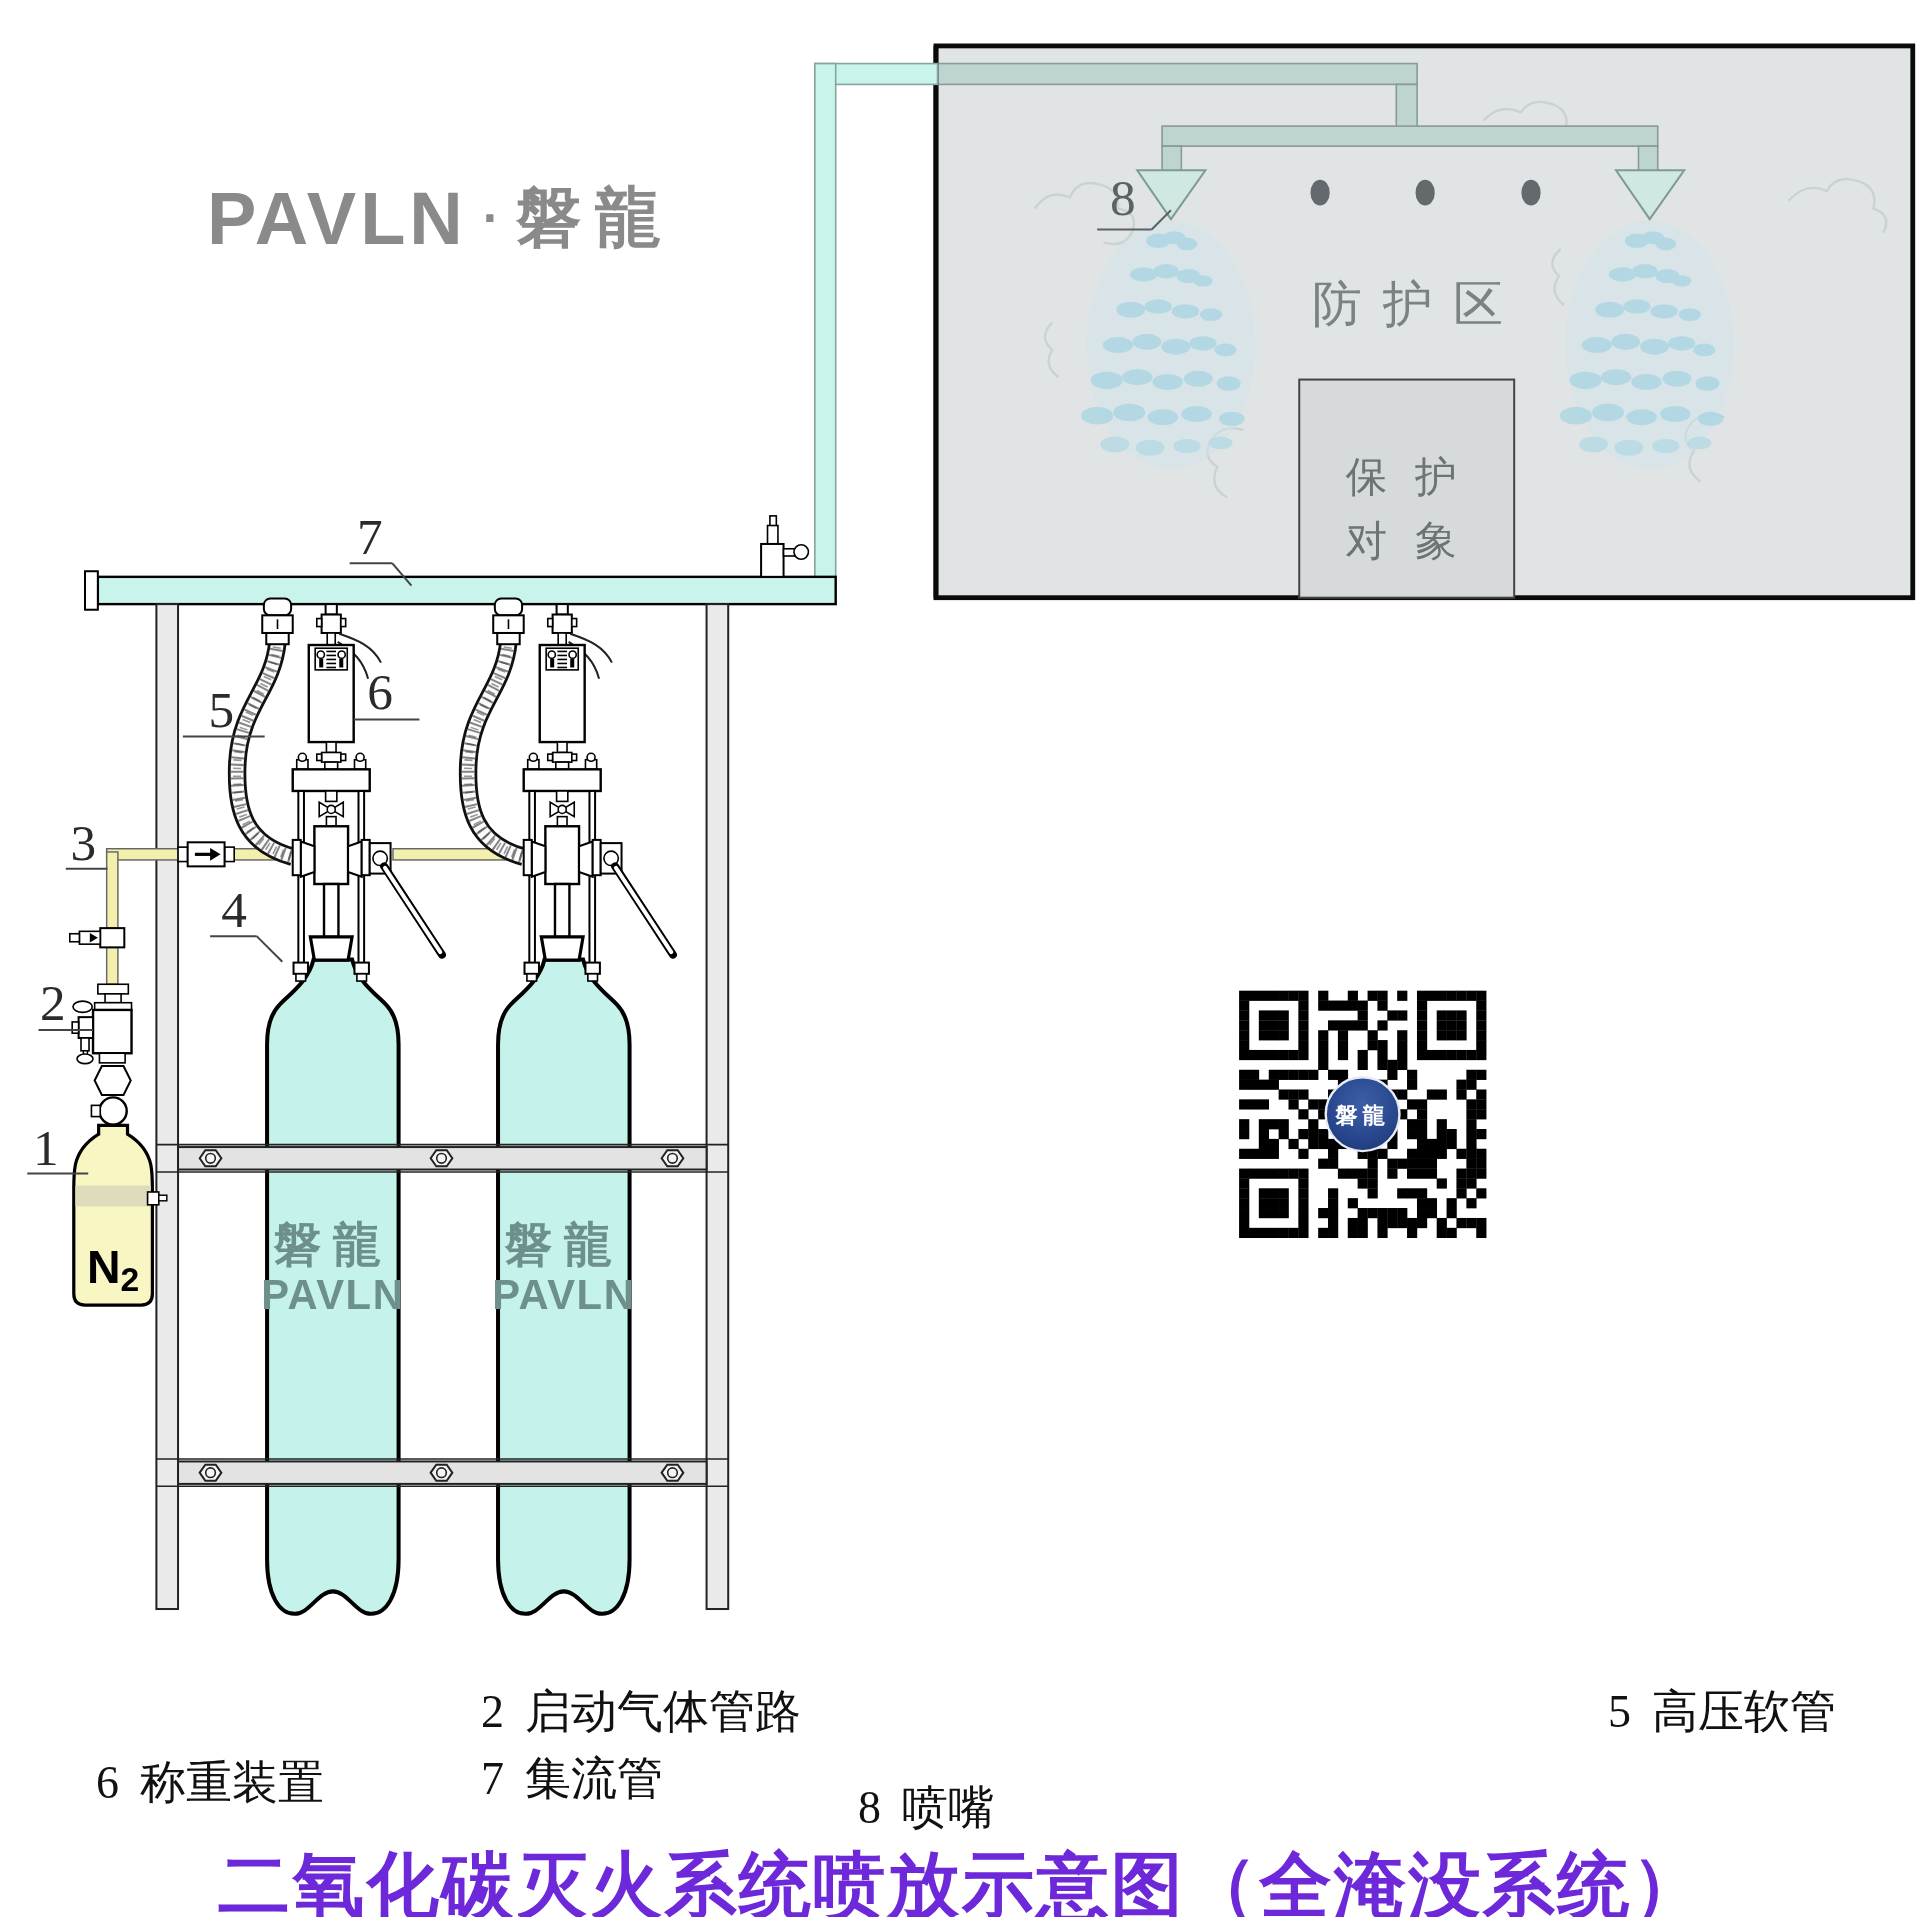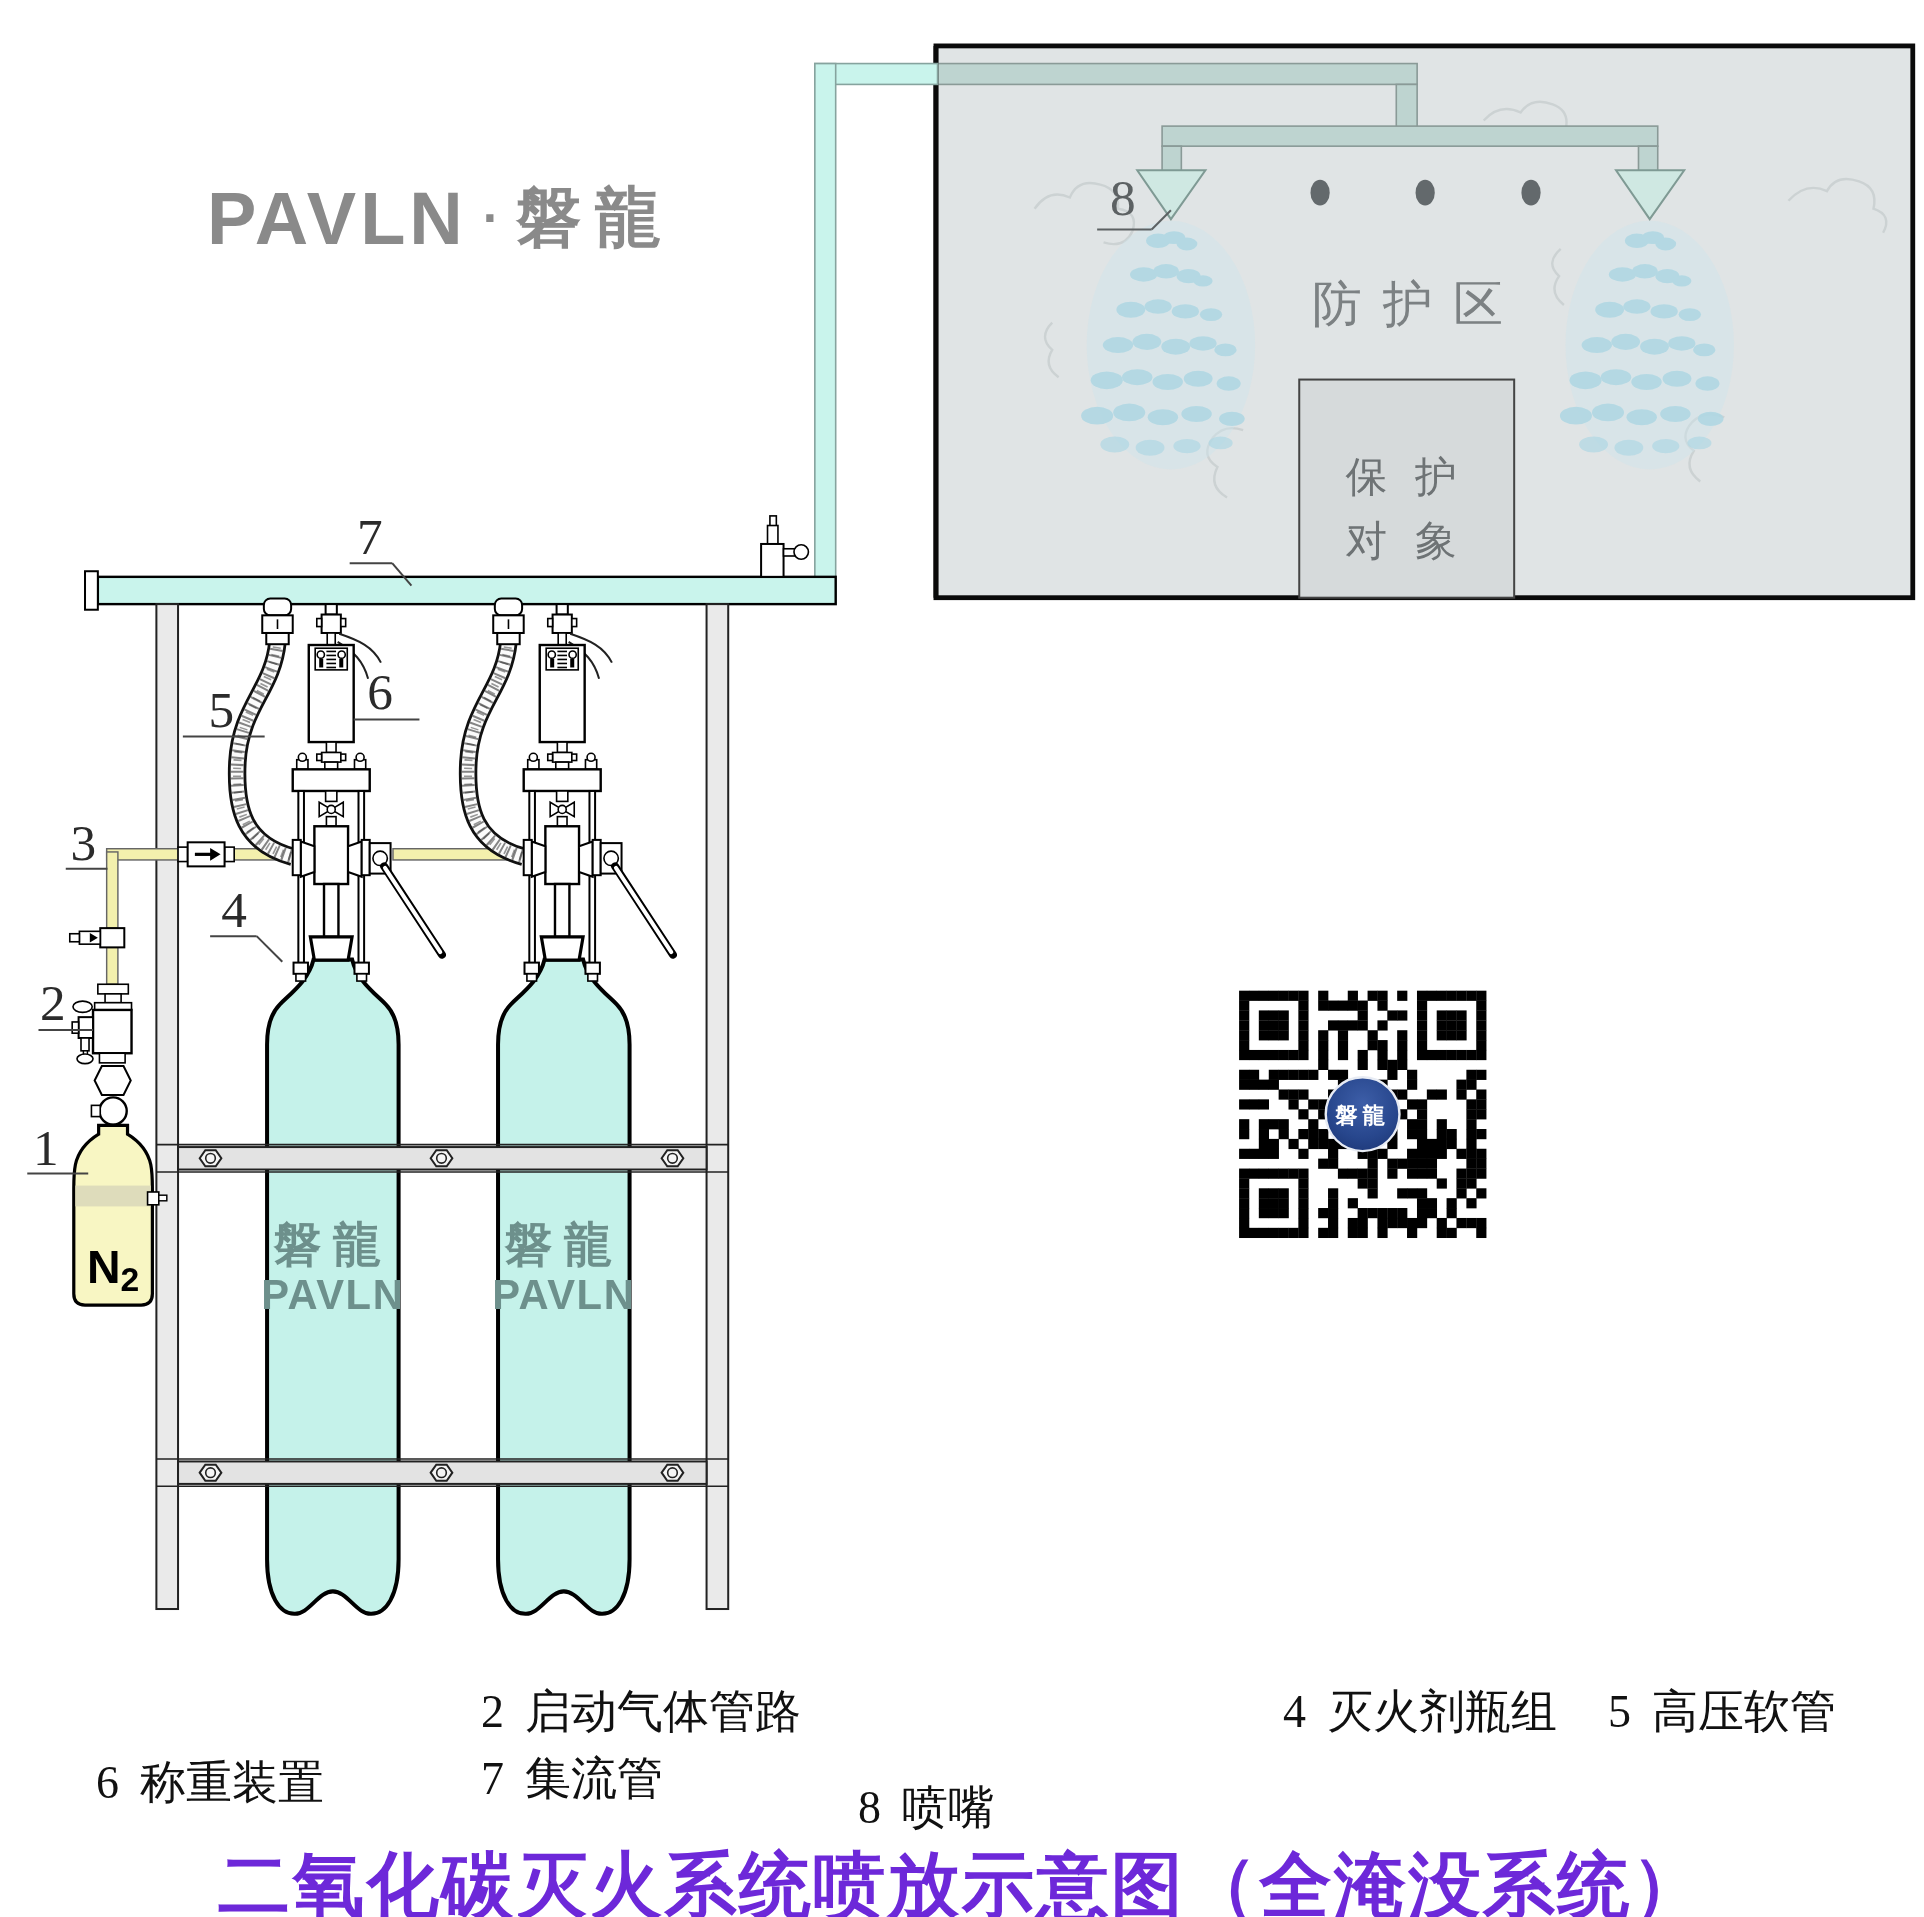--- a/index.html
+++ b/index.html
@@ -678,23 +678,20 @@
 
   <div class="abs logo" style="left:207px;top:173px;">
     <span class="logo-latin">PAVLN</span>
     <span class="logo-dot">·</span>
     <span class="logo-cjk">磐龍</span>
   </div>
 
   <div class="abs legend-item" style="left:481px;top:1681px;">
     <span class="num">2</span><span>启动气体管路</span>
   </div>
-  <div class="abs legend-item" style="left:1283px;top:1681px;">
-    <span class="num">4</span><span>灭火剂瓶组</span>
-  </div>
   <div class="abs legend-item" style="left:1608px;top:1681px;">
     <span class="num">5</span><span>高压软管</span>
   </div>
   <div class="abs legend-item" style="left:96px;top:1752px;">
     <span class="num">6</span><span>称重装置</span>
   </div>
   <div class="abs legend-item" style="left:481px;top:1748px;">
     <span class="num">7</span><span>集流管</span>
   </div>
   <div class="abs legend-item" style="left:858px;top:1752px;margin-top:25px;">

